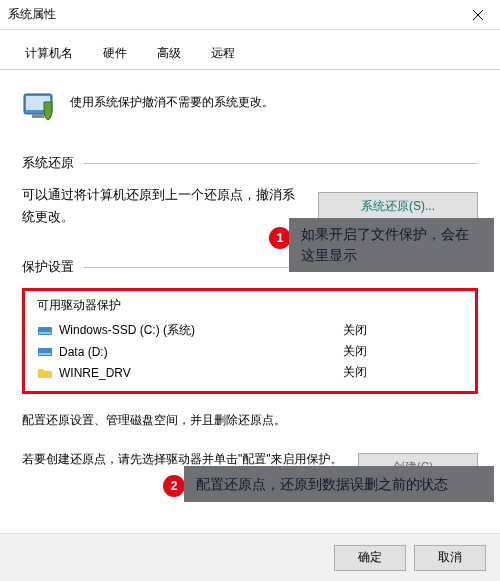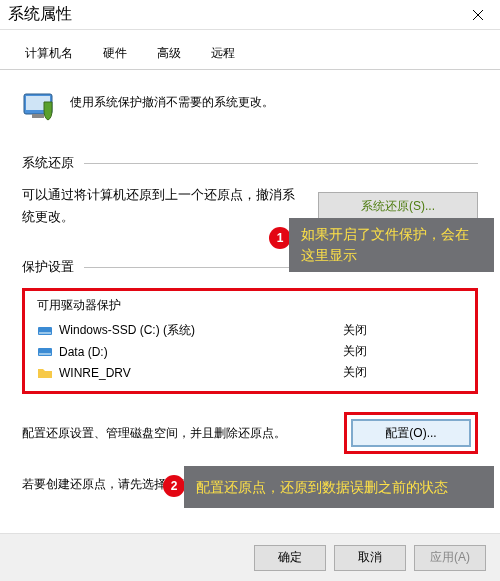--- a/index.html
+++ b/index.html
@@ -1,39 +1,39 @@
 <!DOCTYPE html>
 <html><head>
 <meta charset="utf-8">
 <style>
 * { box-sizing: border-box; margin: 0; padding: 0; }
 body { font-family: "Microsoft YaHei", "Segoe UI", Tahoma, sans-serif; font-size: 12px; color: #000; background: #fff; width: 500px; height: 581px; overflow: hidden; position: relative; }
 
 .titlebar { display: flex; align-items: center; justify-content: space-between; height: 30px; padding-left: 8px; border-bottom: 1px solid #e0e0e0; }
-.titlebar .title { font-size: 16px; }
+.titlebar .title { font-size: 12px; }
 .titlebar .close { width: 45px; height: 30px; display: flex; align-items: center; justify-content: center; }
 .titlebar .close svg { width: 10px; height: 10px; }
 
 .tabs { display: flex; padding: 8px 10px 0 10px; border-bottom: 1px solid #d0d0d0; gap: 0; }
 .tab { padding: 6px 14px; font-size: 12px; cursor: pointer; border: 1px solid transparent; background: #fff; }
 .tab.active { border: 1px solid #d0d0d0; border-bottom-color: #fff; position: relative; top: 1px; background: #fff; }
 
 .content { padding: 18px 22px 8px 22px; }
 
 .intro-row { display: flex; align-items: flex-start; gap: 12px; margin-bottom: 30px; }
 .shield-icon { width: 36px; height: 36px; flex: 0 0 36px; }
 .intro-text { font-size: 12px; padding-top: 6px; }
 
 .section-head { display: flex; align-items: center; gap: 10px; margin-bottom: 12px; }
 .section-head .label { font-size: 13px; white-space: nowrap; }
 .section-head .rule { flex: 1; height: 1px; background: #c0c0c0; }
 
 .restore-row { display: flex; align-items: center; gap: 14px; margin-bottom: 30px; }
 .restore-text { font-size: 13px; line-height: 1.7; flex: 1; }
-.restore-btn { width: 160px; height: 28px; border: 1px solid #adadad; background: #e1e1e1; color: #4d7c0f; font-size: 12px; }
+.restore-btn { width: 160px; height: 28px; border: 1px solid #adadad; background: #e1e1e1; color: #0f766e; font-size: 12px; }
 
 .drives-wrap { border: 3px solid #e30613; padding: 4px 8px 8px 8px; margin-bottom: 18px; }
 .drives-head { display: flex; justify-content: flex-start; padding: 2px 4px 6px 4px; }
 .drives-head span:last-child { padding-right: 62px; }
 .drive-row { display: flex; align-items: center; justify-content: space-between; padding: 2px 4px; }
 .drive-left { display: flex; align-items: center; gap: 6px; }
 .drive-left svg { width: 16px; height: 16px; }
 .drive-status { width: 120px; text-align: left; }
 
 .config-row { display: flex; align-items: center; gap: 14px; margin-bottom: 20px; }
@@ -42,21 +42,21 @@
 .config-btn { width: 120px; height: 28px; border: 2px solid #7faacd; background: #e5f1fb; font-size: 12px; }
 
 .create-row { display: flex; align-items: flex-start; gap: 14px; position: relative; }
 .create-row .text { flex: 1; font-size: 12px; line-height: 1.7; }
 .create-btn { width: 120px; height: 28px; border: 1px solid #adadad; background: #e1e1e1; color: #6d6d6d; font-size: 12px; margin-top: 4px; }
 
 .footer { position: absolute; bottom: 0; left: 0; right: 0; height: 48px; display: flex; align-items: center; justify-content: flex-end; gap: 8px; padding-right: 14px; border-top: 1px solid #e0e0e0; background: #f0f0f0; }
 .footer button { width: 72px; height: 26px; border: 1px solid #adadad; background: #e1e1e1; font-size: 12px; }
 .footer button.disabled { color: #888; }
 
-.callout { position: absolute; background: #6f7074; color: #fde047; font-size: 14px; line-height: 1.5; padding: 8px 12px; display: flex; align-items: center; }
+.callout { position: absolute; background: #6f7074; color: #0f172a; font-size: 14px; line-height: 1.5; padding: 8px 12px; display: flex; align-items: center; }
 .badge { position: absolute; width: 22px; height: 22px; border-radius: 50%; background: #e30613; color: #fff; display: flex; align-items: center; justify-content: center; font-size: 12px; font-weight: bold; }
 </style>
 </head>
 <body>
 
 <div class="titlebar">
   <span class="title">系统属性</span>
   <div class="close">
     <svg viewBox="0 0 10 10">
         <path d="M0 0 L10 10 M10 0 L0 10" stroke="#000" stroke-width="1"></path>
@@ -129,35 +129,31 @@
             <path d="M1 4 L6 4 L8 6 L15 6 L15 13 L1 13 Z" fill="#f7c948"></path>
           </svg>
         <span>WINRE_DRV</span>
       </div>
       <span class="drive-status">关闭</span>
     </div>
   </div>
 
   <div class="config-row">
     <div class="text">配置还原设置、管理磁盘空间，并且删除还原点。</div>
-    <div class="config-btn-wrap">
-      <button class="config-btn">配置(O)...</button>
-    </div>
   </div>
 
   <div class="create-row">
     <div class="text">若要创建还原点，请先选择驱动器并单击"配置"来启用保护。</div>
     <button class="create-btn">创建(C)...</button>
   </div>
 
 </div>
 
 <div class="footer">
   <button>确定</button>
   <button>取消</button>
-  <button class="disabled">应用(A)</button>
 </div>
 
 <div class="badge" style="top:227px; left:269px;">1</div>
 <div class="callout" style="top:218px; left:289px; width:205px; height:54px;">如果开启了文件保护，会在这里显示</div>
 
 <div class="badge" style="top:475px; left:163px;">2</div>
-<div class="callout" style="top:466px; left:184px; width:310px; height:42px;">配置还原点，还原到数据误删之前的状态</div>
+<div class="callout" style="top:466px; left:184px; width:310px; height:36px;">配置还原点，还原到数据误删之前的状态</div>
 
 </body></html>

